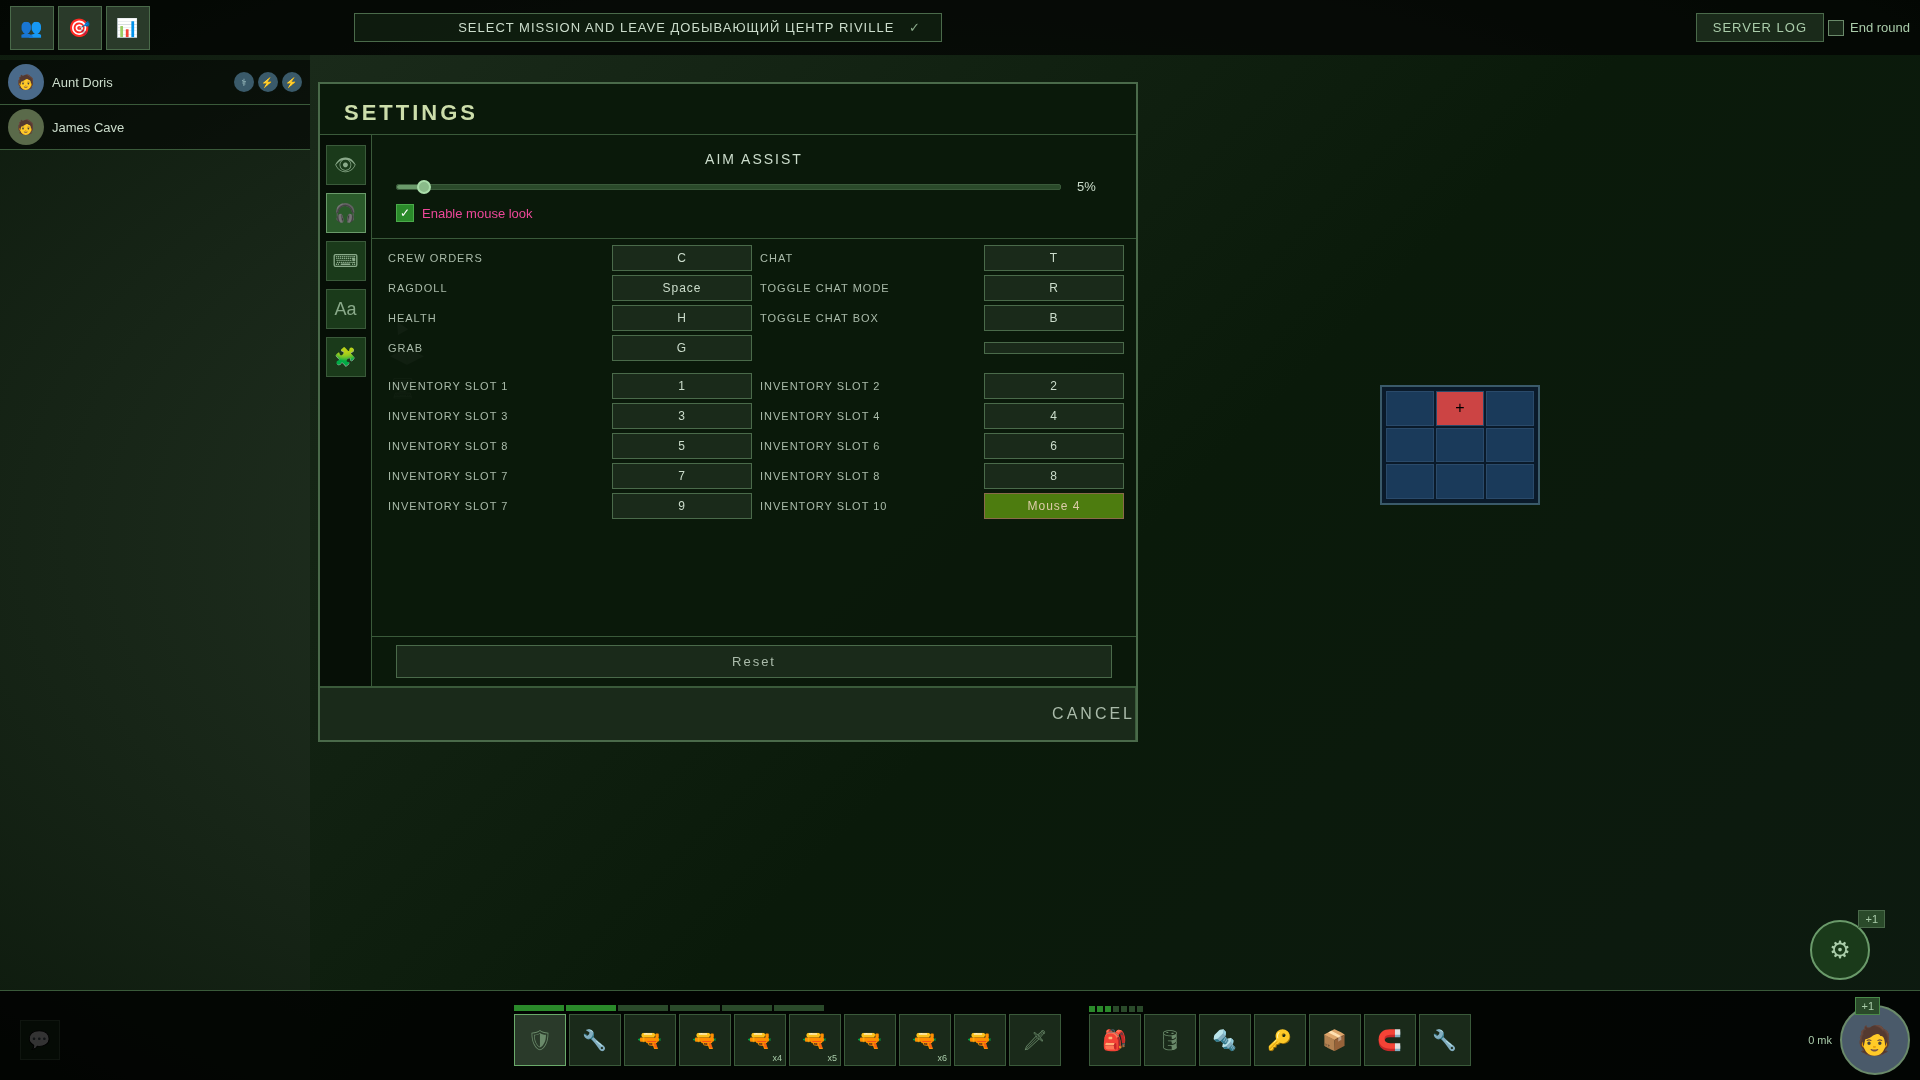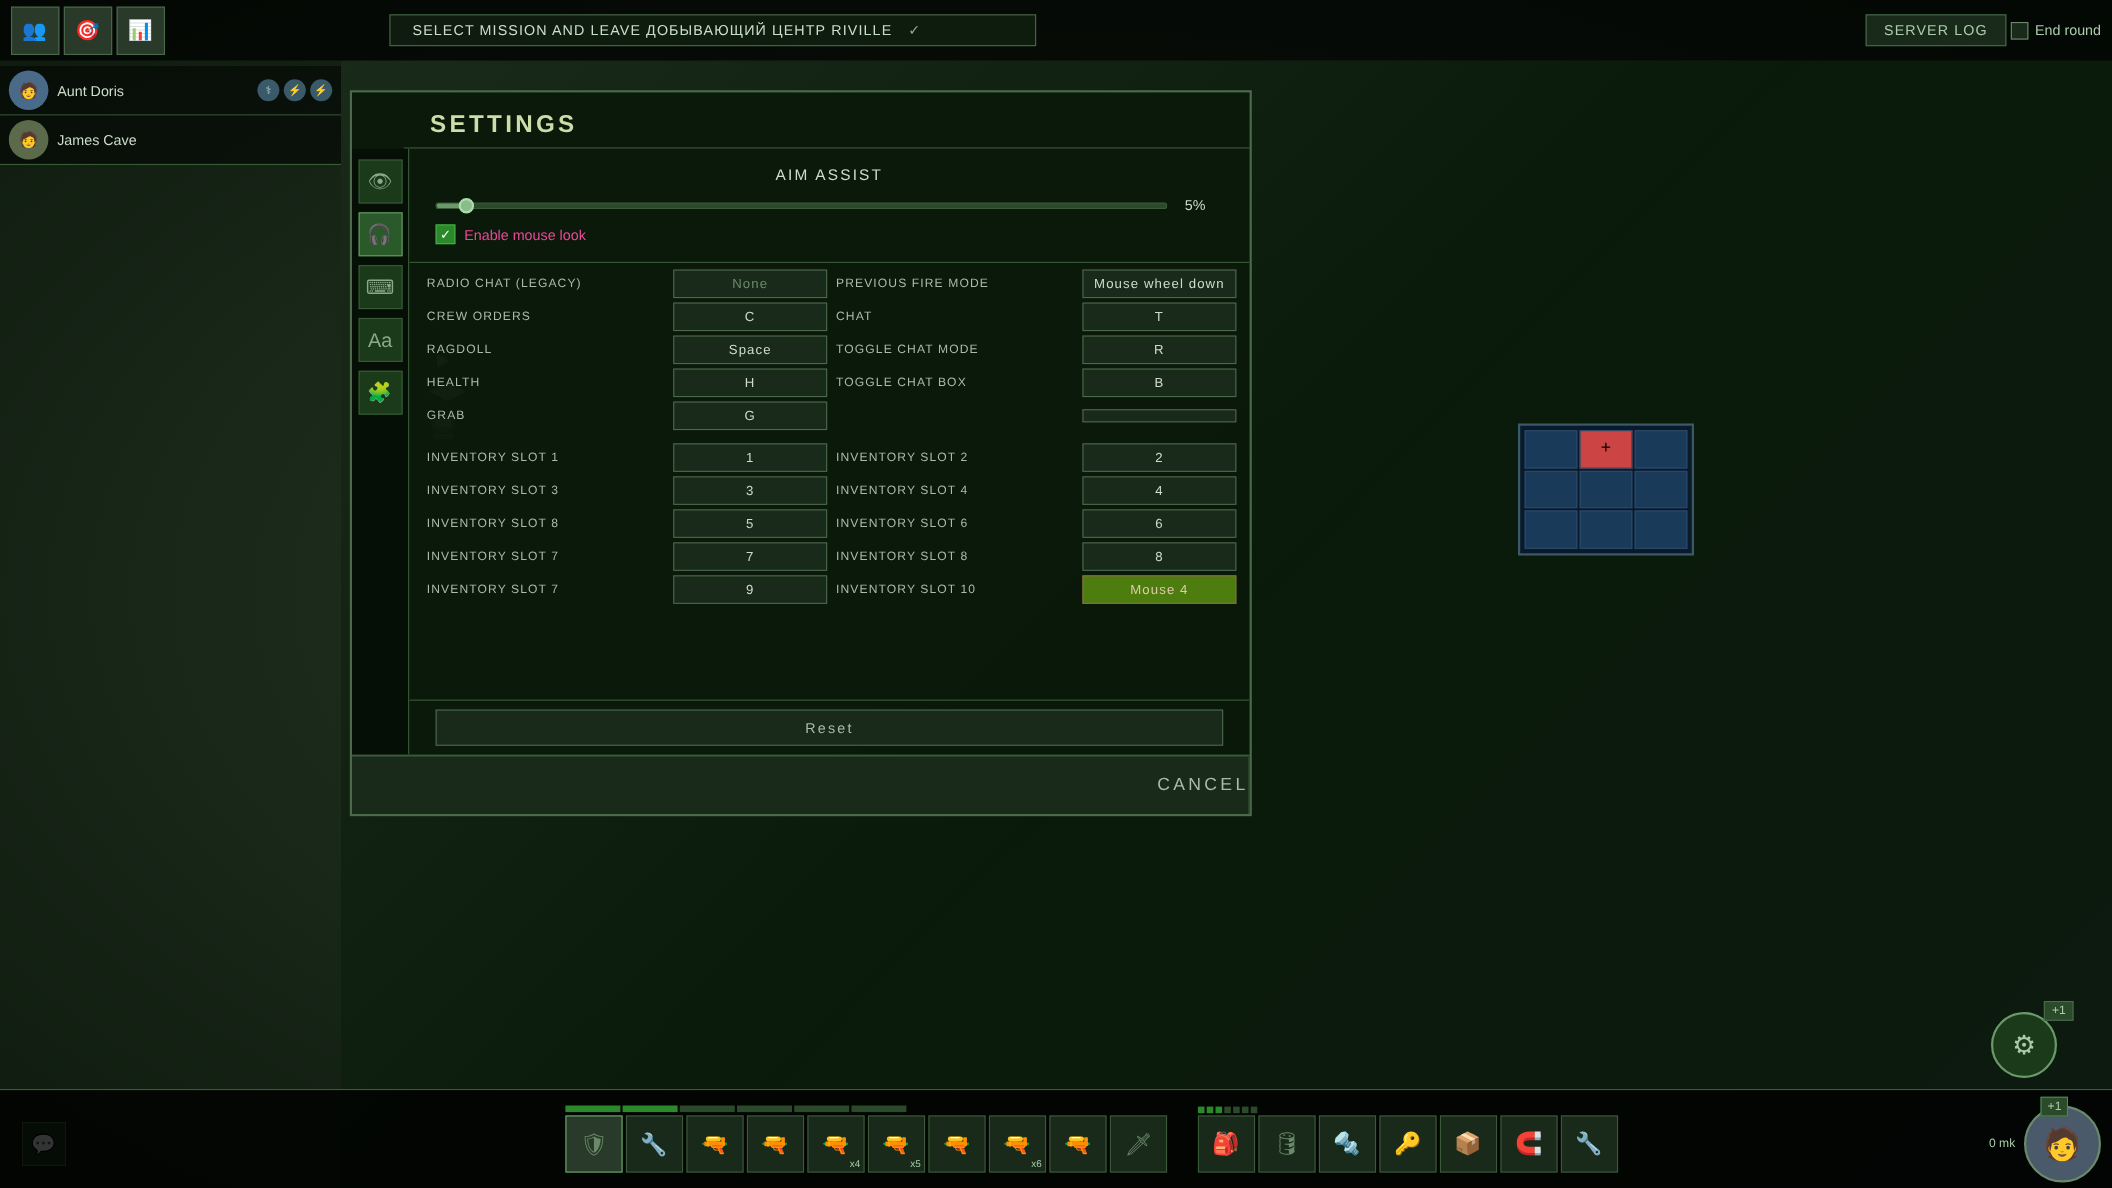--- a/index.html
+++ b/index.html
@@ -40,21 +40,21 @@
       border: 1px solid #4a6a4a;
       display: flex;
       align-items: center;
       justify-content: center;
       color: #aaccaa;
       font-size: 18px;
       cursor: pointer;
     }
     .mission-banner {
       flex: 1;
-      text-align: left;
+      text-align: right;
       color: #ccddcc;
       font-size: 13px;
       letter-spacing: 1px;
       background: rgba(20,40,20,0.6);
       border: 1px solid #4a6a4a;
       padding: 6px 20px;
       margin: 0 200px;
     }
     .server-log-btn {
       background: #1a2a1a;
@@ -248,21 +248,20 @@
     }
 
     .dialog-title {
       padding: 16px 24px 8px;
       color: #ccddaa;
       font-size: 22px;
       font-weight: bold;
       letter-spacing: 3px;
       text-transform: uppercase;
       border-bottom: 1px solid #3a5a3a;
-      margin-left: 47px;
     }
 
     .dialog-body {
       display: flex;
       flex: 1;
       overflow: hidden;
     }
 
     
     .settings-nav {
@@ -576,26 +575,20 @@
         </div>
         <div class="checkbox-row">
           <div class="checkbox-input">✓</div>
           <span class="checkbox-label">Enable mouse look</span>
         </div>
       </div>
 
       <div class="keybind-area">
         <div class="keybind-scroll">
 
-          <div class="keybind-row">
-            <span class="keybind-label">RADIO CHAT (LEGACY)</span>
-            <div class="keybind-btn empty">None</div>
-            <span class="keybind-label">PREVIOUS FIRE MODE</span>
-            <div class="keybind-btn">Mouse wheel down</div>
-          </div>
 
           <div class="keybind-row">
             <span class="keybind-label">CREW ORDERS</span>
             <div class="keybind-btn">C</div>
             <span class="keybind-label">CHAT</span>
             <div class="keybind-btn">T</div>
           </div>
 
           <div class="keybind-row">
             <span class="keybind-label">RAGDOLL</span>

